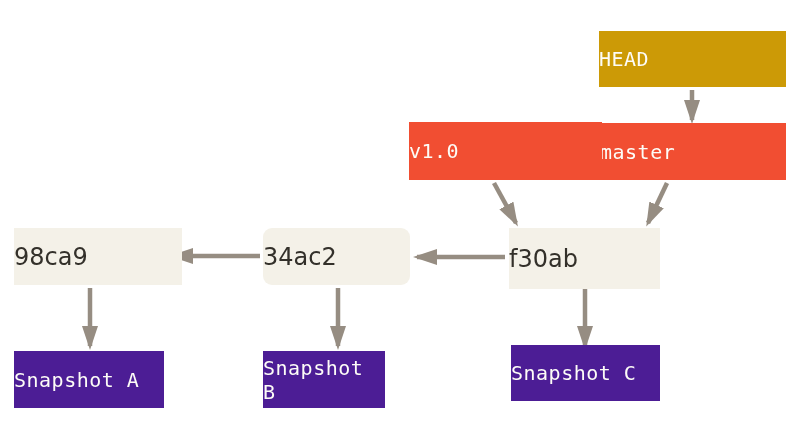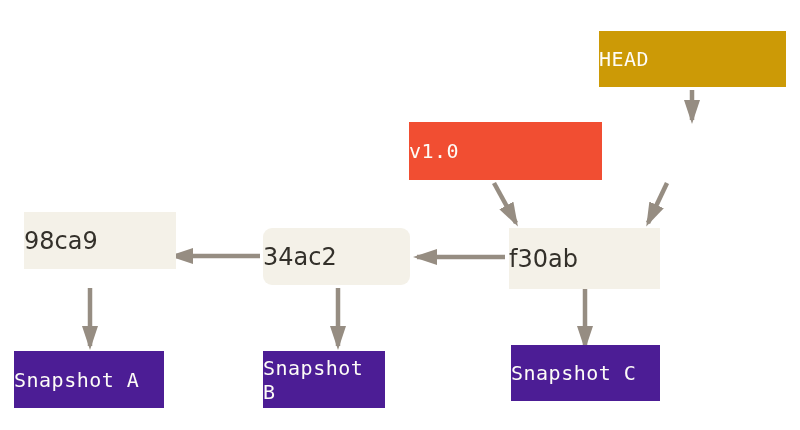--- a/index.html
+++ b/index.html
@@ -34,21 +34,21 @@
   .node-snapshot { background: #4c1d95; }
   .commit-id {
     font-family: "DejaVu Sans", "Liberation Sans", sans-serif;
     font-size: 24px;
     color: #33302a;
   }
   
   #head    { left: 599px; top:  31px; width: 187px; height: 56px; }
   #master  { left: 600px; top: 123px; width: 186px; height: 57px; }
   #tag-v1  { left: 409px; top: 122px; width: 193px; height: 58px; }
-  #commit1 { left:  14px; top: 212px; width: 152px; height: 57px; margin-left: 10px; }
+  #commit1 { left:  14px; top: 228px; width: 168px; height: 57px; }
   #commit2 { left: 263px; top: 228px; width: 147px; height: 57px; border-radius: 9px; }
   #commit3 { left: 509px; top: 228px; width: 151px; height: 61px; }
   #snap-a  { left:  14px; top: 351px; width: 150px; height: 57px; }
   #snap-b  { left: 263px; top: 351px; width: 122px; height: 57px; }
   #snap-c  { left: 511px; top: 345px; width: 149px; height: 56px; }
   svg.edges {
     position: absolute;
     left: 0; top: 0;
     pointer-events: none;
   }
@@ -73,20 +73,23 @@
       <line x1="90" y1="288" x2="90" y2="346" marker-end="url(#ah)"></line>
       <line x1="338" y1="288" x2="338" y2="346" marker-end="url(#ah)"></line>
       <line x1="585" y1="288" x2="585" y2="346" marker-end="url(#ah)"></line>
     </g>
   </svg>
 
   <div class="node node-head" id="head">
     <span class="ref-label">HEAD</span>
   </div>
 
+  <div class="node node-ref" id="master">
+    <span class="ref-label">master</span>
+  </div>
 
   <div class="node node-ref" id="tag-v1">
     <span class="ref-label">v1.0</span>
   </div>
 
   <div class="node node-commit" id="commit1">
     <span class="commit-id">98ca9</span>
   </div>
 
   <div class="node node-commit" id="commit2">

